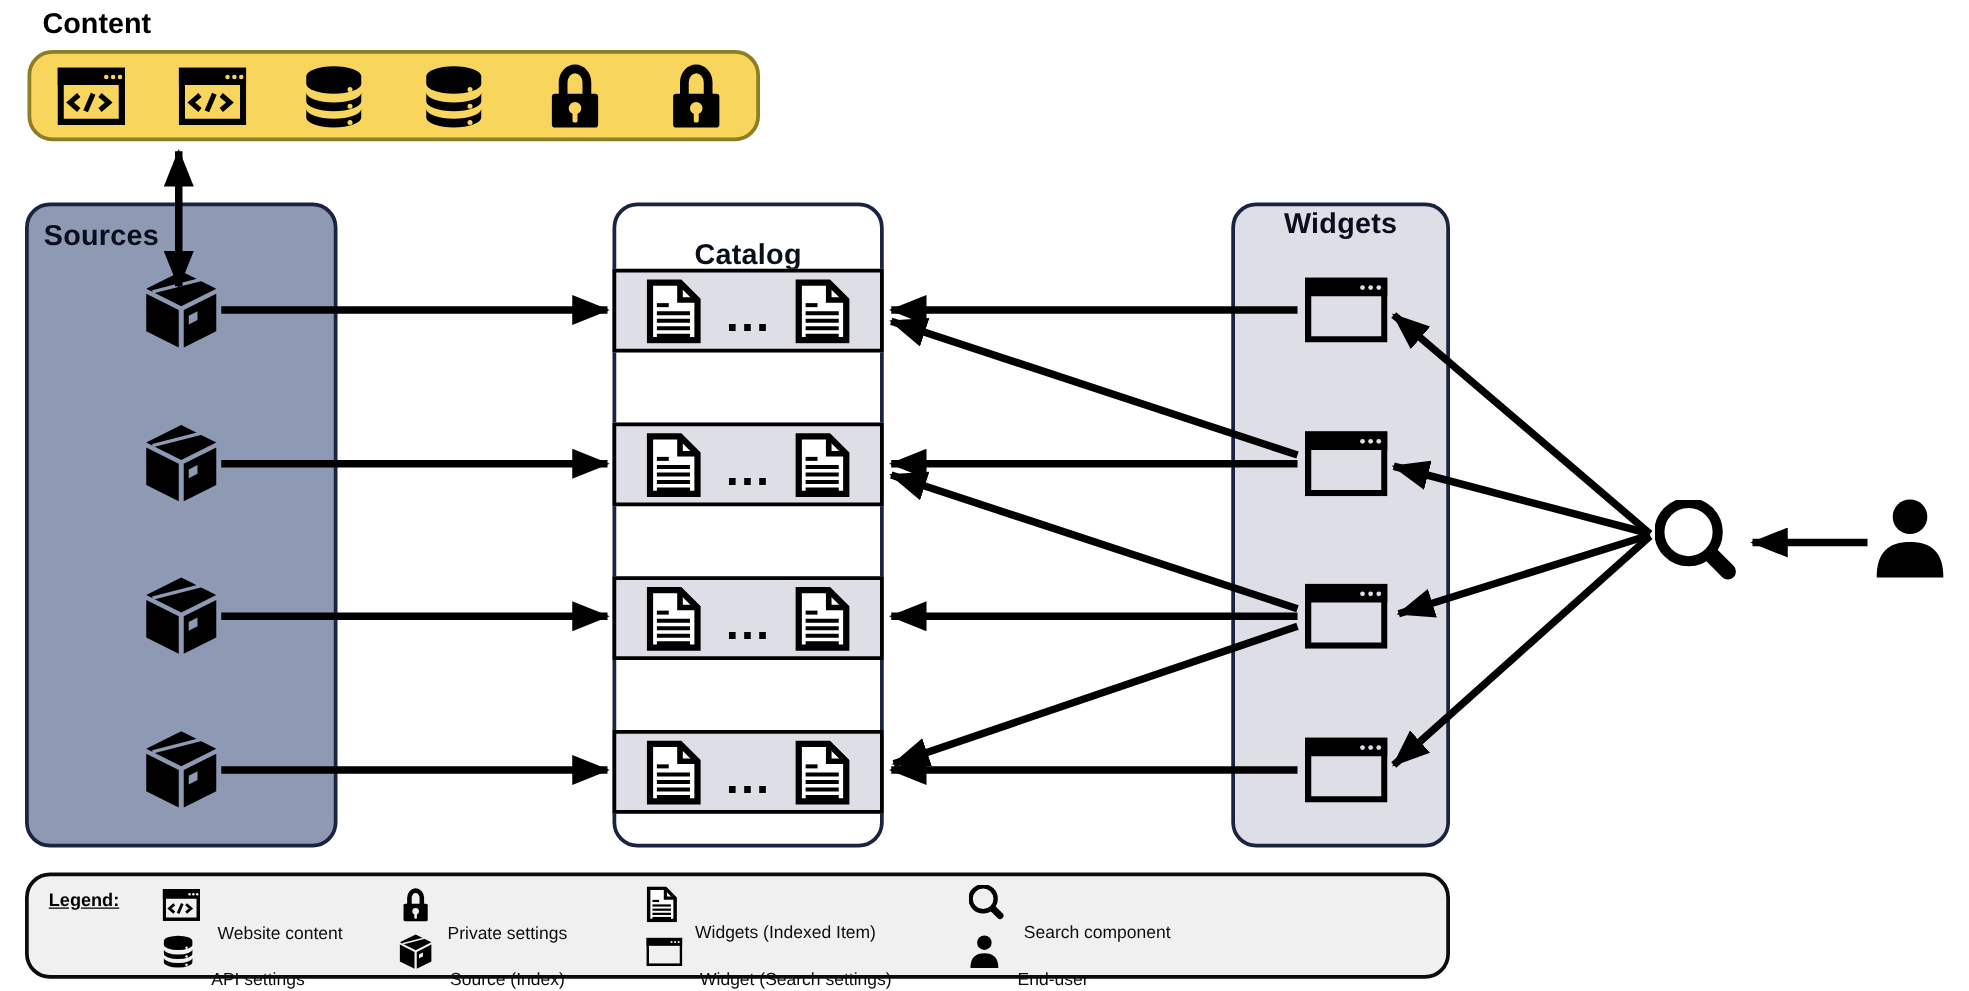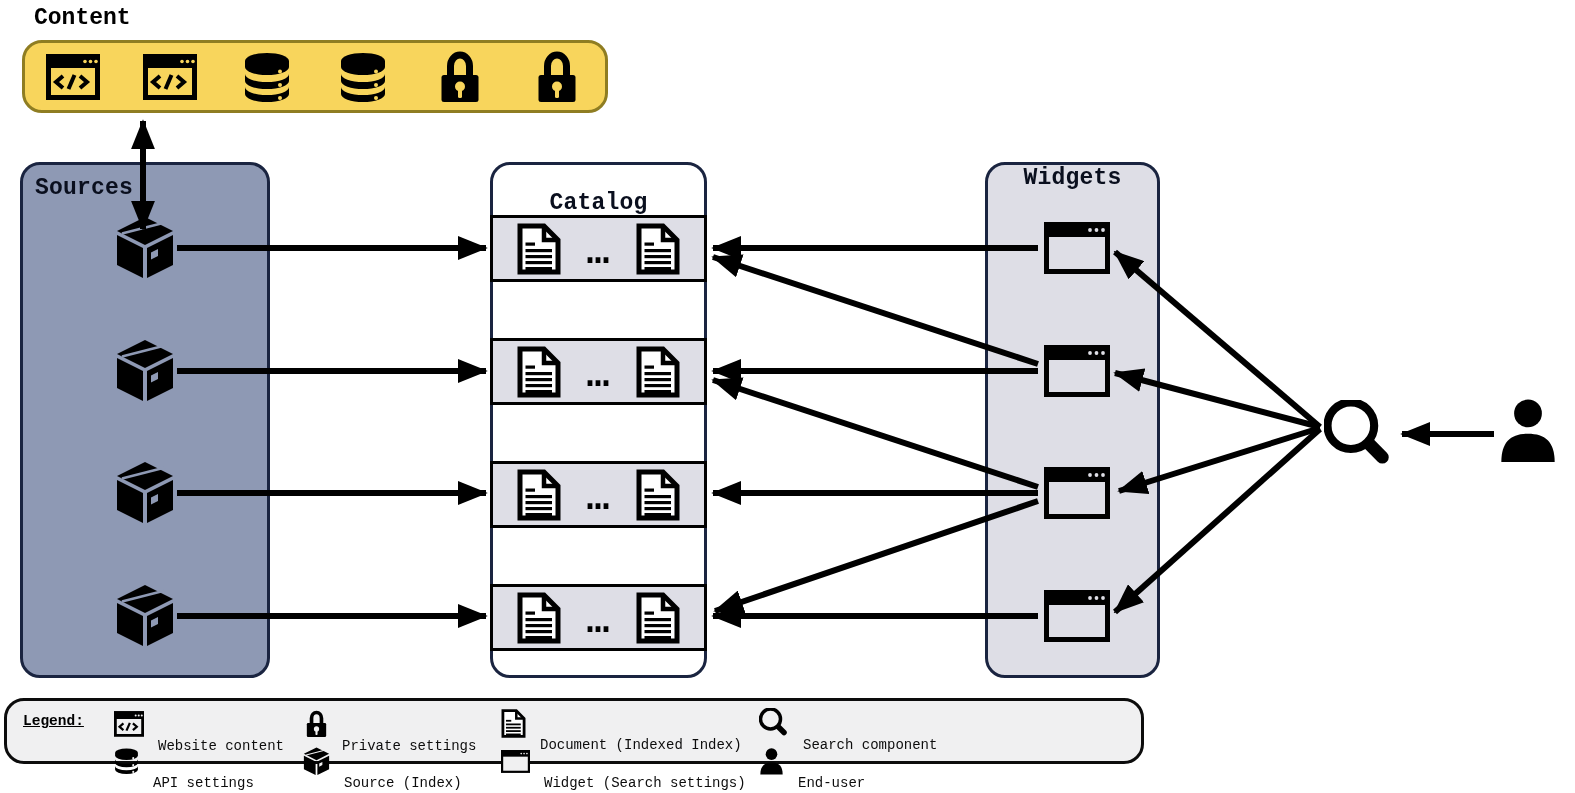--- a/index.html
+++ b/index.html
@@ -1,18 +1,18 @@
 <!DOCTYPE html>
 <html><head>
 <meta charset="utf-8">
 <style>
   html,body{margin:0;padding:0;background:#fff;}
   #canvas{
     position:relative;width:1575px;height:793px;background:#fff;
-    font-family:Liberation Mono, monospace;color:#0a0a10;overflow:hidden;
+    font-family:Liberation Sans, sans-serif;color:#0a0a10;overflow:hidden;
     --content-fill:#F8D55C;--content-border:#8F7D22;--sources-fill:#8E99B4;
     --panel-border:#1A2440;--row-fill:#DEDEE6;--legend-fill:#F0F0F1;--ink:#000000;
   }
   .panel{position:absolute;box-sizing:border-box;border-radius:20px;}
   .panel-title{font-size:23px;font-weight:bold;color:#0a0f1e;letter-spacing:.2px;}
 
   #content-title{position:absolute;left:34px;top:5px;font-size:23px;font-weight:bold;}
   #content-box{left:22px;top:40px;width:586px;height:73px;
     background:var(--content-fill);border:3px solid var(--content-border);
     display:flex;align-items:center;--bg:var(--content-fill);}
@@ -32,21 +32,21 @@
     font-size:38px;font-weight:bold;line-height:1;color:#000;letter-spacing:1px;}
 
   #widgets{left:985px;top:162px;width:175px;height:516px;
     background:var(--row-fill);border:3px solid var(--panel-border);--bg:var(--row-fill);}
   #widgets .panel-title{display:block;text-align:center;}
   .wid-icon{position:absolute;left:56px;}
 
   #search-icon{position:absolute;left:1324px;top:400px;}
   #user-icon{position:absolute;left:1498px;top:399px;}
 
-  #legend{left:4px;top:698px;width:1140px;height:66px;
+  #legend{left:20px;top:698px;width:1140px;height:85px;
     background:var(--legend-fill);border:3px solid #0c0c0c;--bg:var(--legend-fill);}
   #legend-title{position:absolute;left:16px;top:12px;font-size:14.5px;font-weight:bold;
     text-decoration:underline;color:#000;}
   .legend-item{position:absolute;display:flex;align-items:center;gap:14px;transform:translateY(-50%);}
   .legend-item .lbl{font-size:14px;color:#0d0d0d;white-space:nowrap;margin-top:44px;}
 
   #arrows{position:absolute;left:0;top:0;z-index:30;pointer-events:none;}
   svg.icon{display:block;}
   #symdefs{position:absolute;width:0;height:0;overflow:hidden;}
 </style>
@@ -246,21 +246,21 @@
     <div class="legend-item" style="left:298px;top:23px">
       <svg class="icon" width="23" height="30">
           <use href="#sym-lock"></use>
         </svg>
       <span class="lbl">Private settings</span>
     </div>
     <div class="legend-item" style="left:494px;top:22px">
       <svg class="icon" width="25" height="29">
           <use href="#sym-document"></use>
         </svg>
-      <span class="lbl">Document (Indexed Index)</span>
+      <span class="lbl">Widgets (Indexed Item)</span>
     </div>
     <div class="legend-item" style="left:752px;top:22px">
       <svg class="icon" width="30" height="30">
           <use href="#sym-search"></use>
         </svg>
       <span class="lbl">Search component</span>
     </div>
     <div class="legend-item" style="left:107px;top:60px">
       <svg class="icon" width="25" height="28">
           <use href="#sym-database"></use>

